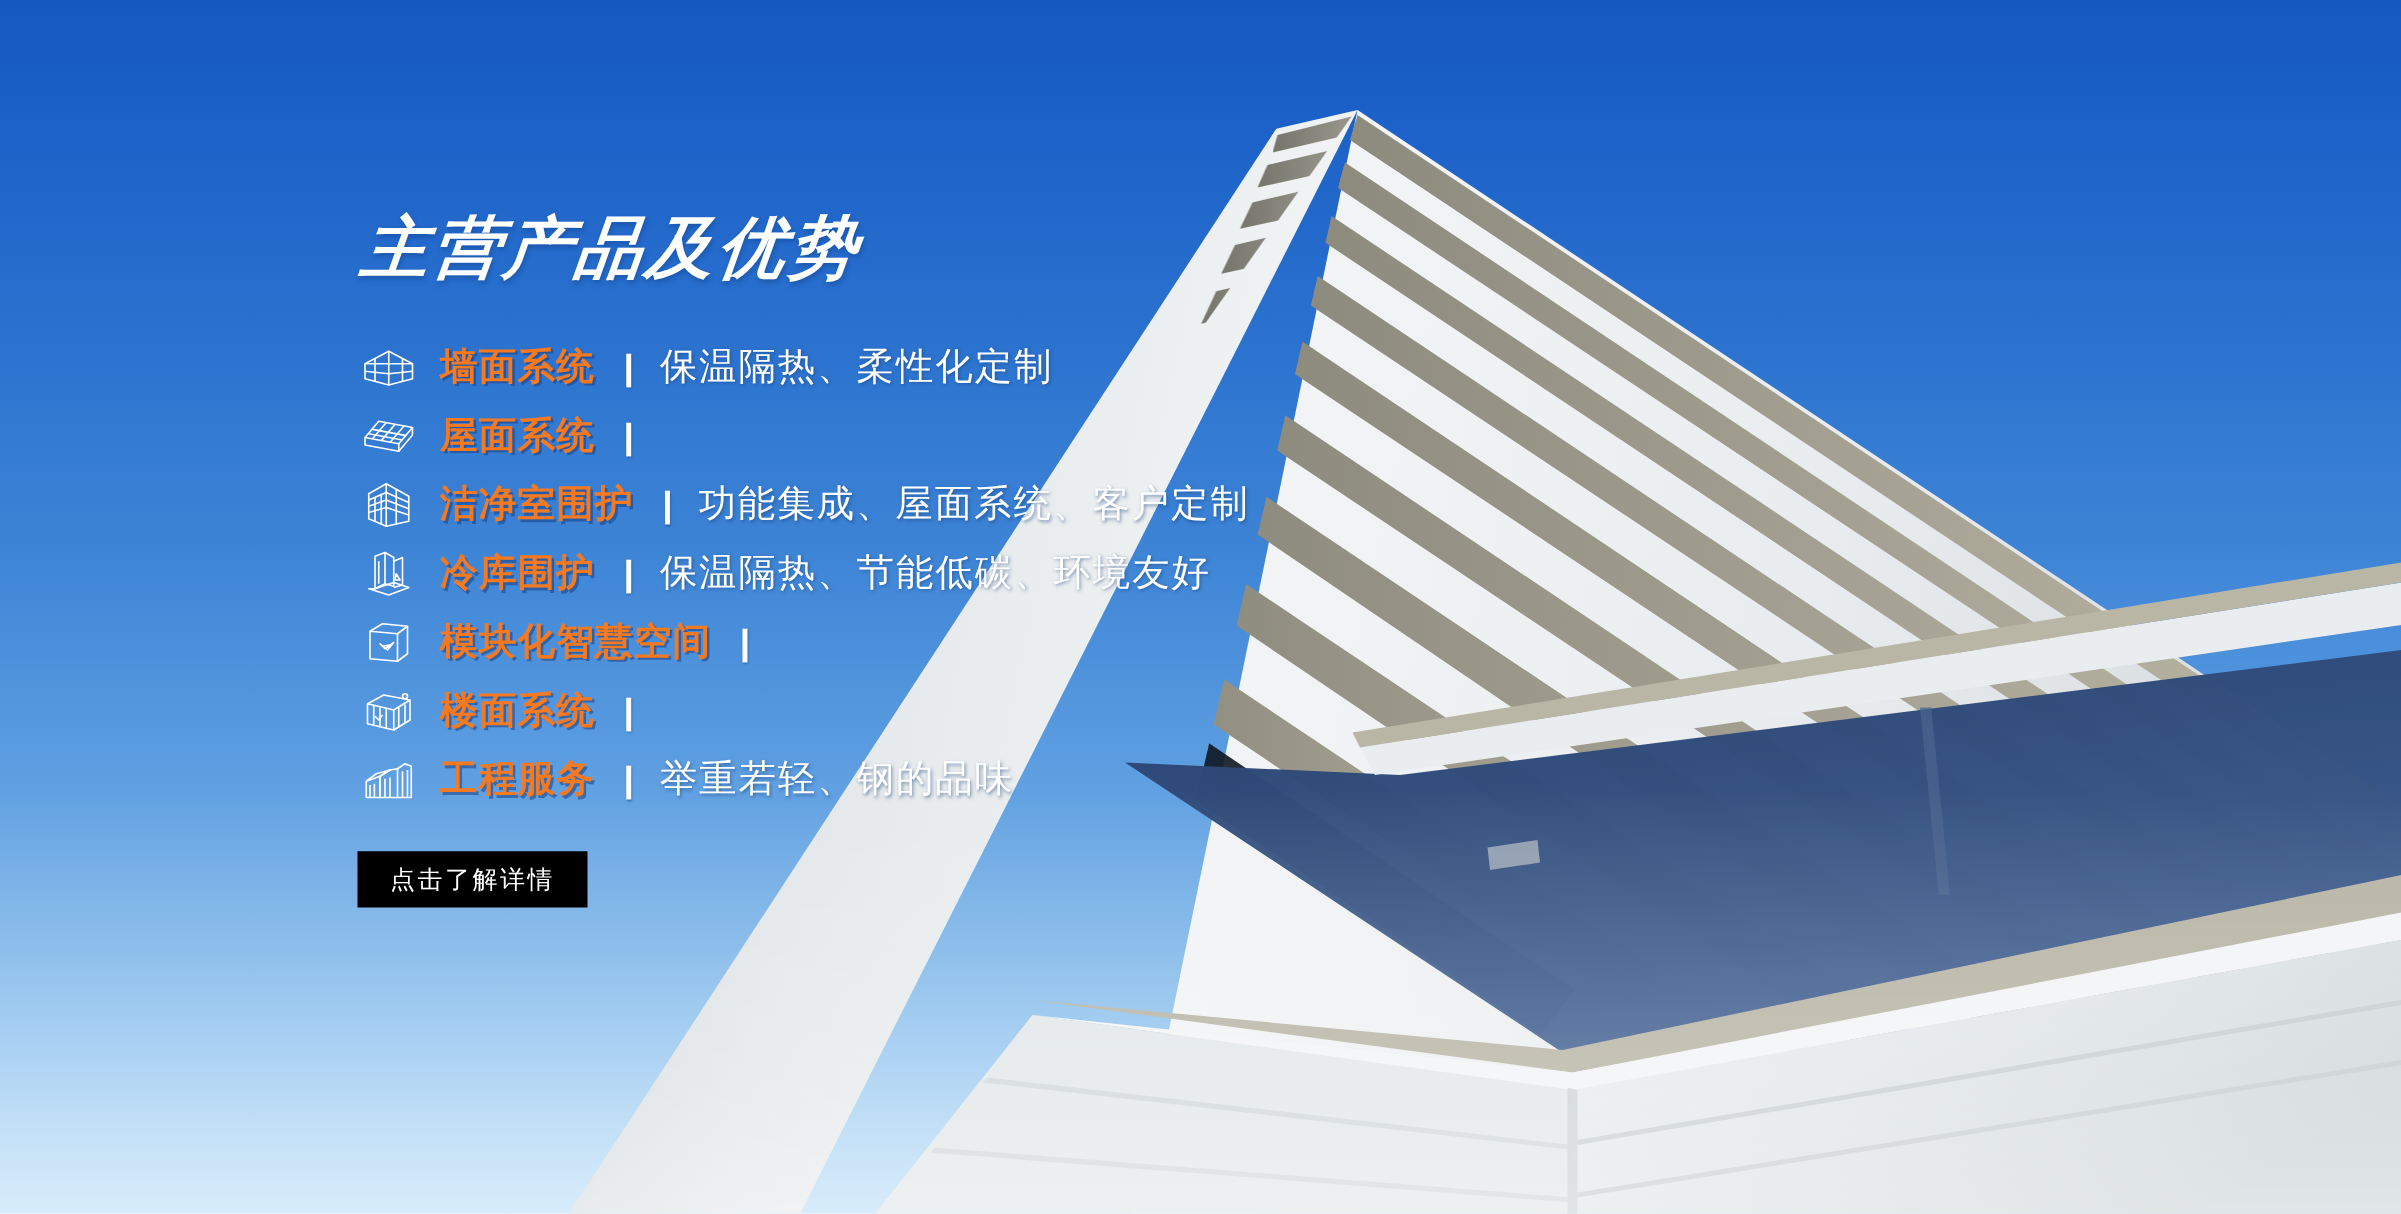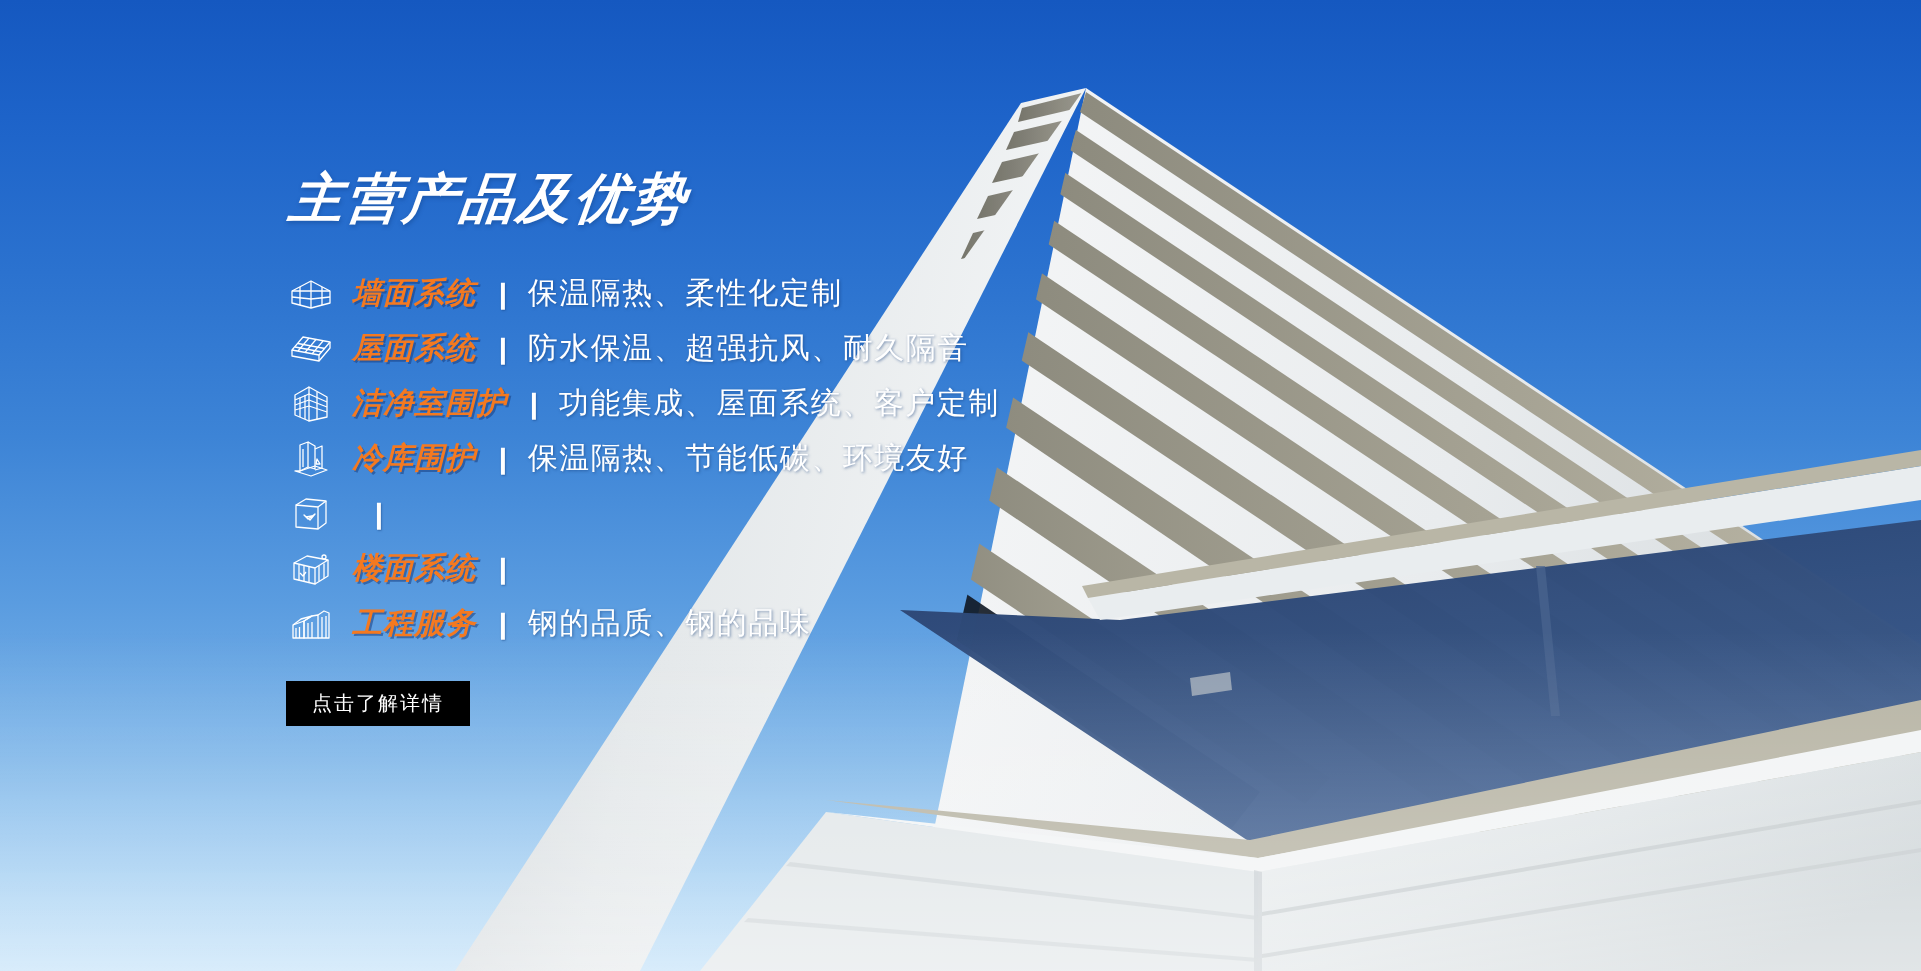--- a/index.html
+++ b/index.html
@@ -84,21 +84,20 @@
   .item-icon svg { display:block; }
 
   .item-title {
     font-family:"DejaVu Sans", sans-serif;
     font-size:30px;
     font-weight:bold;
     color:#f47920;
     letter-spacing:1px;
     white-space:nowrap;
     text-shadow:2px 2px 0 rgba(24,62,130,0.55);
-    font-style:italic;
   }
 
   .item-sep {
     color:#ffffff;
     font-weight:bold;
     font-size:26px;
     margin:0 14px 0 16px;
     line-height:1;
     transform:scaleX(0.75);
     display:inline-block;
@@ -295,21 +294,20 @@
             <path d="M41 9 L41 15 L30 28"></path>
             <path d="M20 5 L9 18"></path>
             <path d="M27 6.5 L16 19.5"></path>
             <path d="M34 8 L23 21"></path>
             <path d="M9 10.5 L36 15.5"></path>
             <path d="M6 14 L33 19"></path>
           </svg>
         </span>
         <span class="item-title">屋面系统</span>
         <span class="item-sep">❙</span>
-        <span class="item-desc">防水保温、超强抗风、耐久隔音</span>
       </li>
 
       <li class="product-item">
         <span class="item-icon">
           <svg width="40" height="40" viewBox="0 0 40 40" fill="none" stroke="#ffffff" stroke-width="1.3" stroke-linejoin="round">
             <path d="M18 3 L36 13 L36 33 L18 37 Z"></path>
             <path d="M18 3 L4 11 L4 31 L18 37"></path>
             <path d="M4 16 L18 10 L36 18"></path>
             <path d="M4 21 L18 16 L36 23"></path>
             <path d="M4 26 L18 22 L36 28"></path>
@@ -342,20 +340,21 @@
       <li class="product-item">
         <span class="item-icon">
           <svg width="38" height="38" viewBox="0 0 38 38" fill="none" stroke="#ffffff" stroke-width="1.3" stroke-linejoin="round">
             <path d="M4 10 L4 32 L26 34 L26 12 Z"></path>
             <path d="M4 10 L14 4 L34 6 L26 12"></path>
             <path d="M34 6 L34 28 L26 34"></path>
             <path d="M12 20 L18 25 L23 19 L16 24 Z"></path>
             <path d="M14 22 L20 21"></path>
           </svg>
         </span>
+        <span class="item-title">模块化智慧空间</span>
         <span class="item-sep">❙</span>
       </li>
 
       <li class="product-item">
         <span class="item-icon">
           <svg width="42" height="36" viewBox="0 0 42 36" fill="none" stroke="#ffffff" stroke-width="1.3" stroke-linejoin="round">
             <path d="M4 12 L4 28 L25 33 L25 17 Z"></path>
             <path d="M4 12 L17 5 L38 9 L25 17"></path>
             <path d="M38 9 L38 25 L25 33"></path>
             <path d="M9 13.5 L9 29.5"></path>
@@ -381,20 +380,20 @@
             <path d="M6 21 L6 31"></path>
             <path d="M9.5 20 L9.5 31"></path>
             <path d="M18 16 L18 31"></path>
             <path d="M22 15 L22 31"></path>
             <path d="M32 10 L32 31"></path>
             <path d="M36 9 L36 31"></path>
           </svg>
         </span>
         <span class="item-title">工程服务</span>
         <span class="item-sep">❙</span>
-        <span class="item-desc">钢的品质、钢的品味</span>
+        <span class="item-desc">举重若轻、钢的品味</span>
       </li>
 
     </ul>
 
     <button class="cta-button">点击了解详情</button>
   </div>
 </div>
 
 </body></html>

